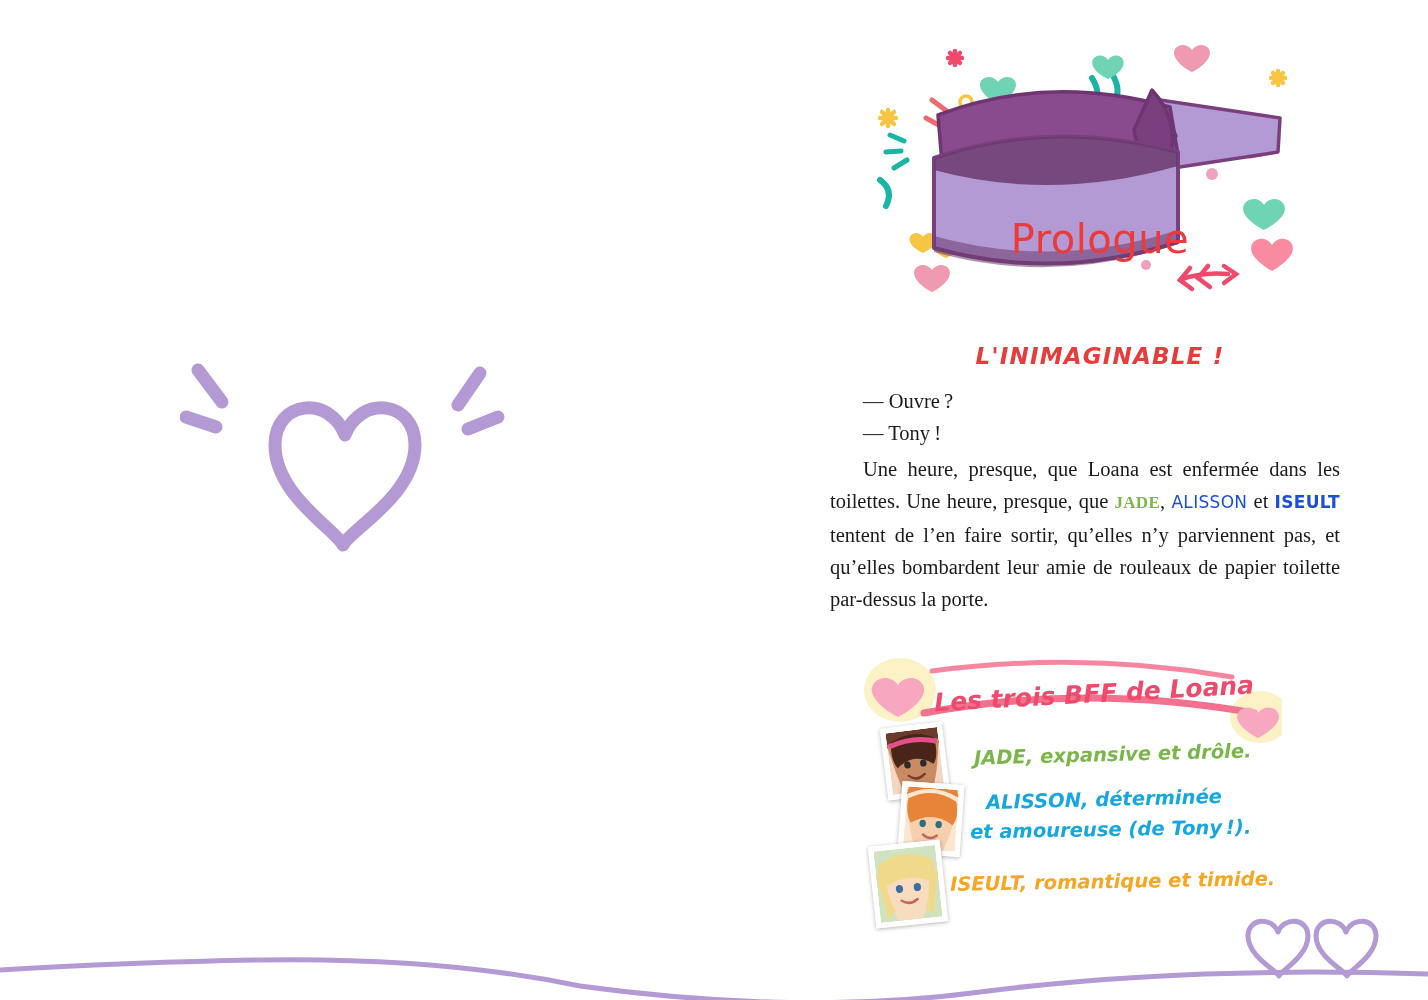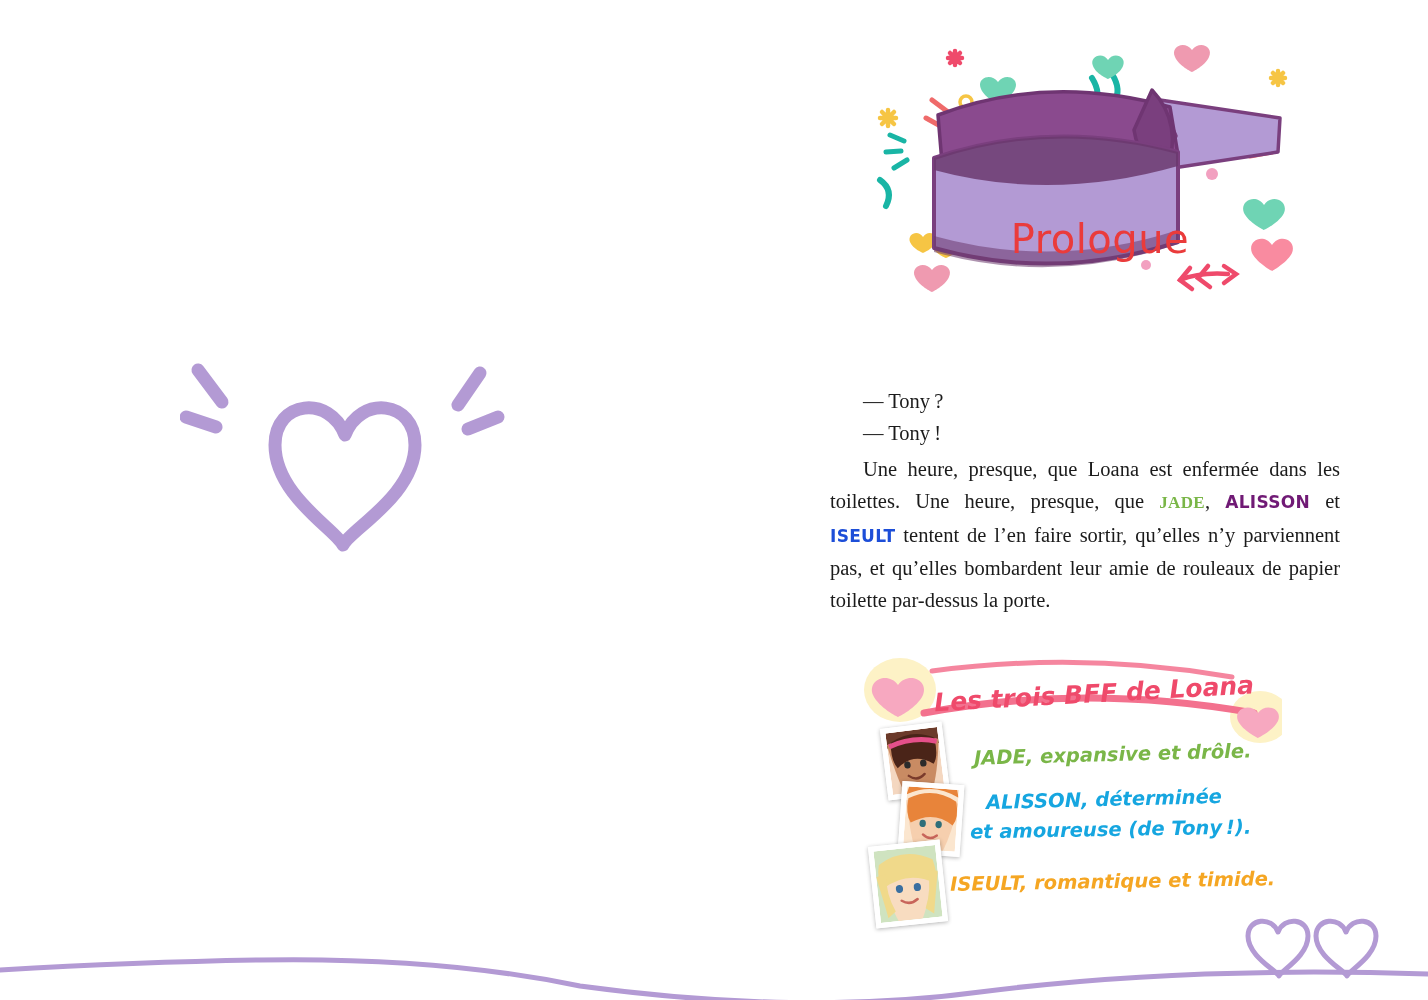--- a/index.html
+++ b/index.html
@@ -84,21 +84,21 @@
   .dlg {
     margin: 0 0 0 33px;
     white-space: nowrap;
   }
   .para {
     margin: 4px 0 0 0;
     text-indent: 33px;
     text-align: justify;
   }
   .n-jade    { color: #7ab648; font-family: Liberation Serif, serif; font-size: 17px; font-weight: bold; letter-spacing: .3px;}
-  .n-alisson { color: #701a75; font-family: "DejaVu Sans", sans-serif; font-size: 17px; font-weight: bold; letter-spacing: .3px;}
+  .n-alisson { color: #1d4ed8; font-family: "DejaVu Sans", sans-serif; font-size: 17px; font-weight: normal; letter-spacing: .3px;}
   .n-iseult  { color: #1d4ed8; font-family: "DejaVu Sans", sans-serif; font-size: 17px; font-weight: bold; letter-spacing: .3px;}
 
   
   .bff {
     position: absolute;
     left: 862px;
     top: 655px;
     width: 420px;
     height: 270px;
   }
@@ -226,24 +226,25 @@
 
       <path d="M292 50 q 32 34 14 84 q -26 -8 -32 -44 z" fill="#7a3f7e" stroke="#6f3572" stroke-width="3.5" stroke-linejoin="round"></path>
 
       <path d="M74 118 q 118 -40 244 -6 l0 90 q -122 40 -244 6 z" fill="#b39ad4" stroke="#7a3f7e" stroke-width="4" stroke-linejoin="round"></path>
       <path d="M74 118 q 118 -40 244 -6 l0 14 q -126 36 -244 4 z" fill="#6b3a6e" opacity="0.85"></path>
       <path d="M74 196 q 122 34 244 -6 l0 14 q -124 42 -244 8 z" fill="#6b3a6e" opacity="0.55"></path>
     </svg>
     <div class="banner-title">
       <div class="txt">Prologue</div>
     </div>
+    <div class="subtitle">L'INIMAGINABLE !</div>
   </div>
 
   <div class="text-col">
-    <p class="dlg">— Tony ?</p>
+    <p class="dlg">— Ouvre ?</p>
     <p class="dlg">— Tony !</p>
     <p class="para"><span>Une heure, presque, que Loana est enfermée dans les toilettes. Une heure, presque, que </span><span class="n-jade">JADE</span><span>, </span><span class="n-alisson">ALISSON</span><span> et </span><span class="n-iseult">ISEULT</span><span> tentent de l’en faire sortir, qu’elles n’y parviennent pas, et qu’elles bombardent leur amie de rouleaux de papier toilette par-dessus la porte.</span></p>
   </div>
 
   <div class="bff">
     <svg width="420" height="270" viewBox="0 0 420 270" xmlns="http://www.w3.org/2000/svg">
 
       <ellipse cx="38" cy="35" rx="36" ry="32" fill="#fdf2c6"></ellipse>
       <ellipse cx="398" cy="62" rx="30" ry="26" fill="#fdf2c6"></ellipse>
 

